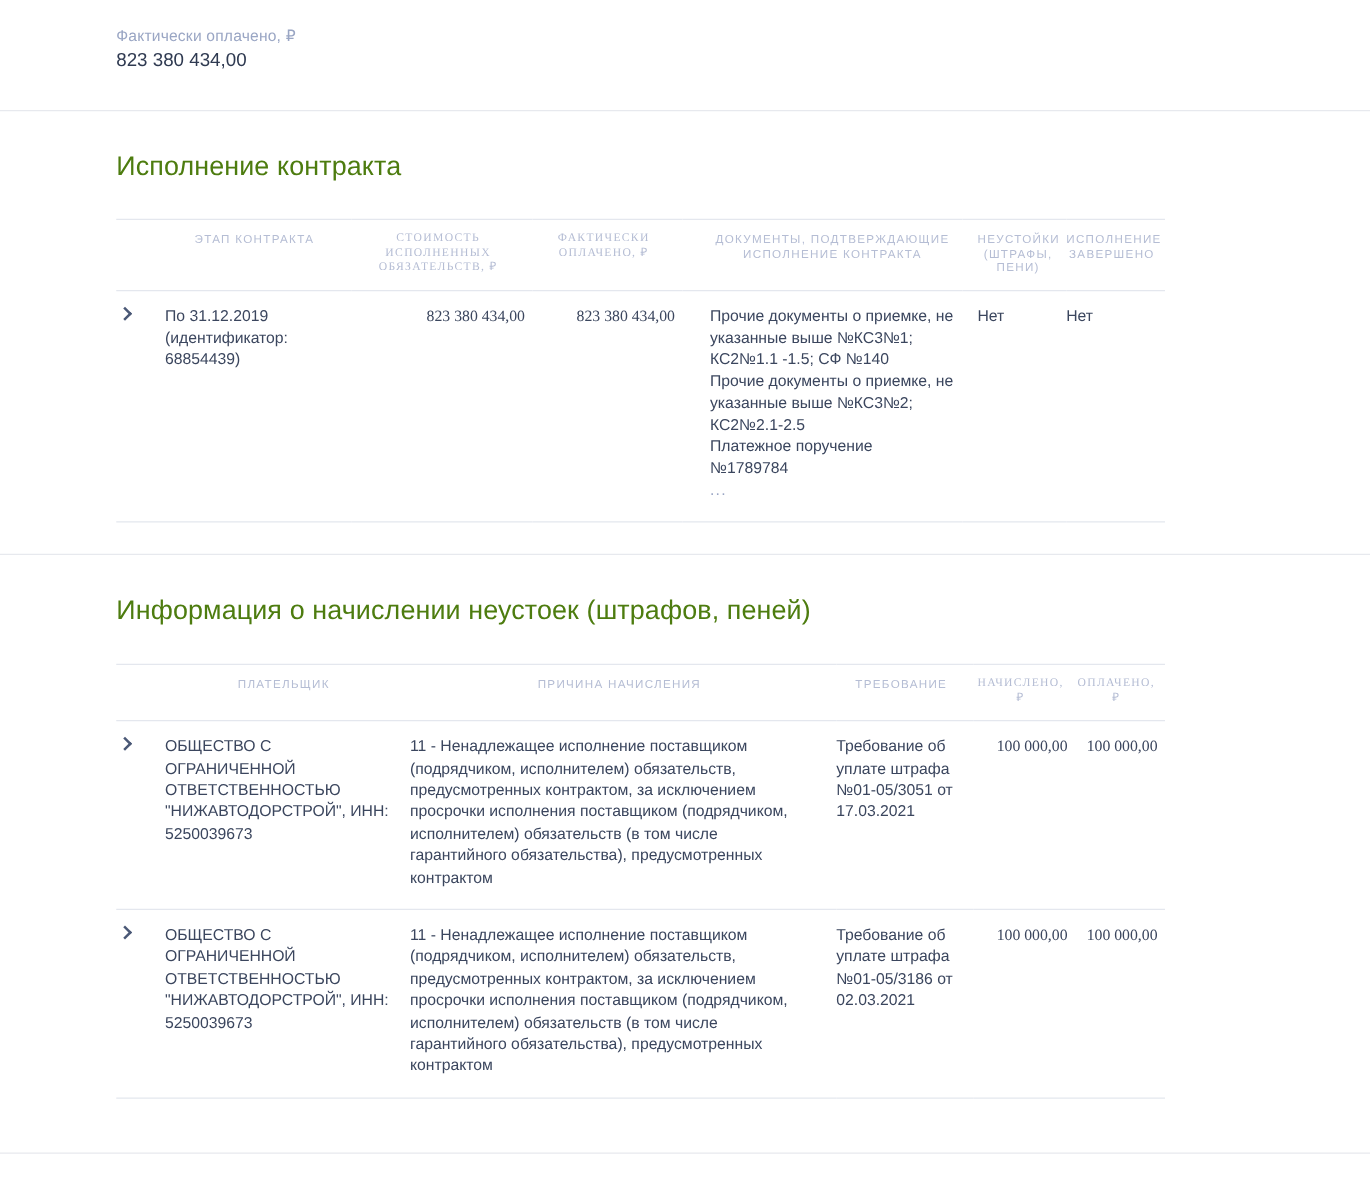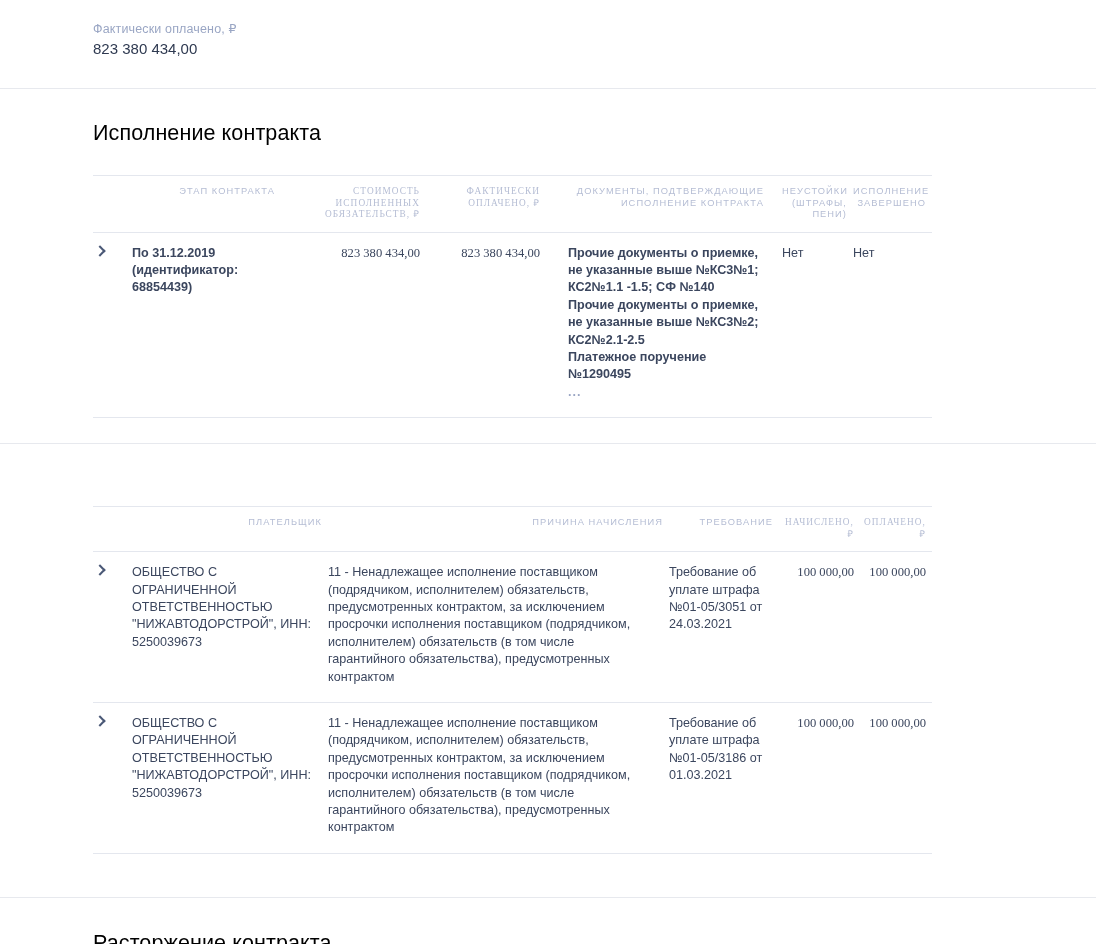--- a/index.html
+++ b/index.html
@@ -22,21 +22,21 @@
     background: #e7e9ee;
     width: 100%;
   }
   .section {
     padding-left: 93px;
     padding-right: 93px;
   }
   .section-title {
     font-size: 21.5px;
     font-weight: 400;
-    color: #000000;
+    color: #4d7c0f;
     letter-spacing: .1px;
     margin: 0;
     padding: 0;
   }
 
   
   .top-block { padding: 0 0 0 93px; }
   .top-block .clip-line {
     height: 8px;
     overflow: hidden;
@@ -64,21 +64,21 @@
     margin: 2px 0 0 0;
   }
 
   
   table.grid {
     border-collapse: collapse;
     width: 839px;
     table-layout: fixed;
   }
   table.grid thead th {
-    text-align: right;
+    text-align: center;
     vertical-align: top;
     font-size: 9.3px;
     font-weight: 400;
     line-height: 11.5px;
     letter-spacing: 1.05px;
     color: #b5bdd4;
     text-transform: uppercase;
     padding: 10px 6px 11px 0;
     border-top: 1px solid #e4e7ee;
     border-bottom: 1px solid #e4e7ee;
@@ -106,21 +106,21 @@
     position: absolute;
     left: 3px;
     top: 2px;
     width: 6px;
     height: 6px;
     border-top: 2.1px solid #4a5876;
     border-right: 2.1px solid #4a5876;
     transform: rotate(45deg);
   }
 
-  .doc-line { display: block; font-weight: bold; }
+  .doc-line { display: block; }
   .ellipsis { color: #9aa6c4; letter-spacing: 1px; }
 </style>
 </head>
 <body>
 
 <div class="page">
 
   <div class="top-block">
     <div class="clip-line">
         <span></span>
@@ -166,36 +166,37 @@
           </td>
           <td>
             <span class="doc-line">По 31.12.2019</span>
             <span class="doc-line">(идентификатор: 68854439)</span>
           </td>
           <td class="num">823 380 434,00</td>
           <td class="num">823 380 434,00</td>
           <td style="padding-left:22px">
             <span class="doc-line">Прочие документы о приемке, не указанные выше №КС3№1; КС2№1.1 -1.5; СФ №140</span>
             <span class="doc-line">Прочие документы о приемке, не указанные выше №КС3№2; КС2№2.1-2.5</span>
-            <span class="doc-line">Платежное поручение №1290495</span>
+            <span class="doc-line">Платежное поручение №1789784</span>
             <span class="doc-line ellipsis">...</span>
           </td>
           <td style="padding-left:12px">Нет</td>
           <td>Нет</td>
         </tr>
       </tbody>
     </table>
 
     <div style="height:25px"></div>
   </div>
 
   <div class="full-rule"></div>
 
   <div class="section">
     <div style="height:32px"></div>
+    <h2 class="section-title">Информация о начислении неустоек (штрафов, пеней)</h2>
     <div style="height:30px"></div>
 
     <table class="grid">
       <colgroup>
         <col style="width:39px">
         <col style="width:196px">
         <col style="width:341px">
         <col style="width:110px">
         <col style="width:81px">
         <col style="width:72px">
@@ -210,31 +211,31 @@
           <th class="num">ОПЛАЧЕНО, ₽</th>
         </tr>
       </thead>
       <tbody>
         <tr>
           <td class="chev">
             <span class="chevron"></span>
           </td>
           <td>ОБЩЕСТВО С ОГРАНИЧЕННОЙ ОТВЕТСТВЕННОСТЬЮ "НИЖАВТОДОРСТРОЙ", ИНН: 5250039673</td>
           <td style="padding-right:18px">11 - Ненадлежащее исполнение поставщиком (подрядчиком, исполнителем) обязательств, предусмотренных контрактом, за исключением просрочки исполнения поставщиком (подрядчиком, исполнителем) обязательств (в том числе гарантийного обязательства), предусмотренных контрактом</td>
-          <td style="padding-right:16px">Требование об уплате штрафа №01-05/3051 от 24.03.2021</td>
+          <td style="padding-right:16px">Требование об уплате штрафа №01-05/3051 от 17.03.2021</td>
           <td class="num">100 000,00</td>
           <td class="num">100 000,00</td>
         </tr>
         <tr>
           <td class="chev">
             <span class="chevron"></span>
           </td>
           <td>ОБЩЕСТВО С ОГРАНИЧЕННОЙ ОТВЕТСТВЕННОСТЬЮ "НИЖАВТОДОРСТРОЙ", ИНН: 5250039673</td>
           <td style="padding-right:18px">11 - Ненадлежащее исполнение поставщиком (подрядчиком, исполнителем) обязательств, предусмотренных контрактом, за исключением просрочки исполнения поставщиком (подрядчиком, исполнителем) обязательств (в том числе гарантийного обязательства), предусмотренных контрактом</td>
-          <td style="padding-right:16px">Требование об уплате штрафа №01-05/3186 от 01.03.2021</td>
+          <td style="padding-right:16px">Требование об уплате штрафа №01-05/3186 от 02.03.2021</td>
           <td class="num">100 000,00</td>
           <td class="num">100 000,00</td>
         </tr>
       </tbody>
     </table>
 
     <div style="height:43px"></div>
   </div>
 
   <div class="full-rule"></div>

